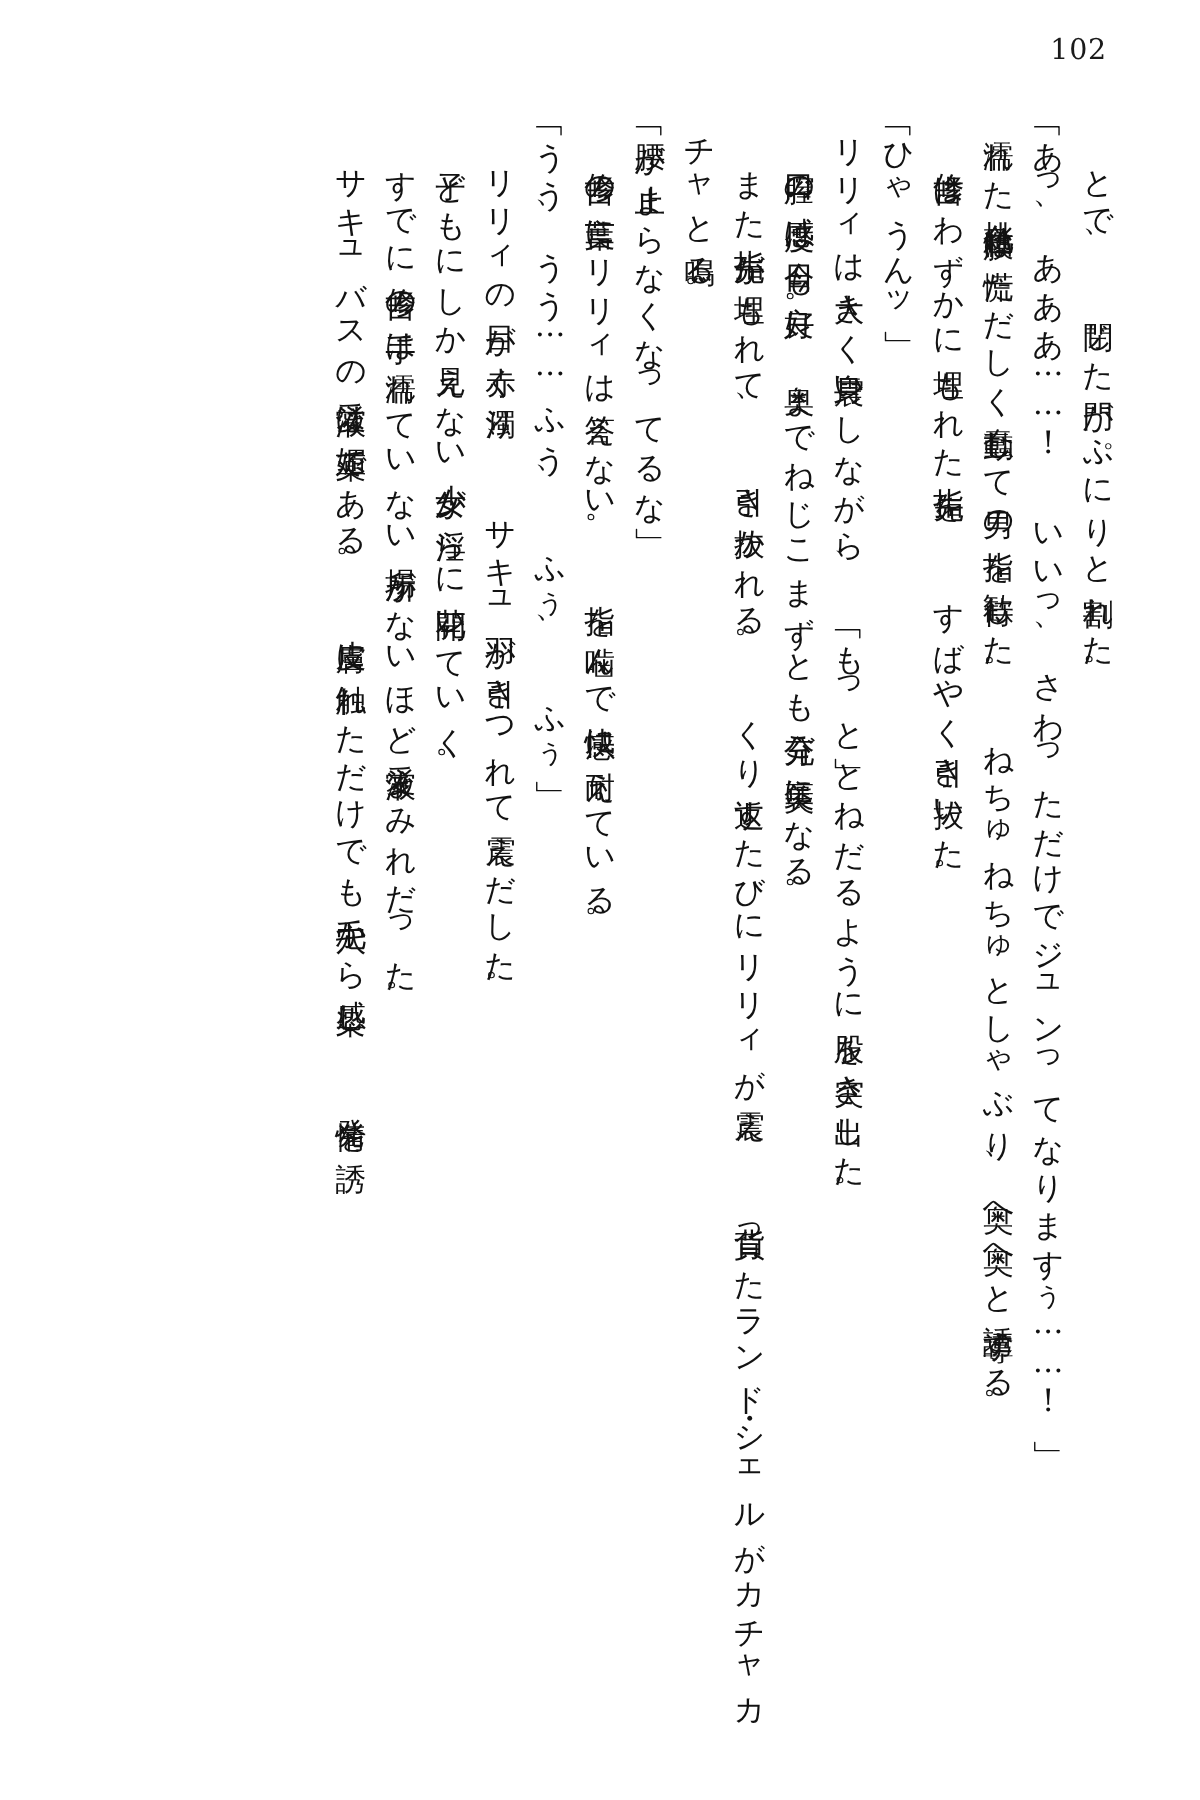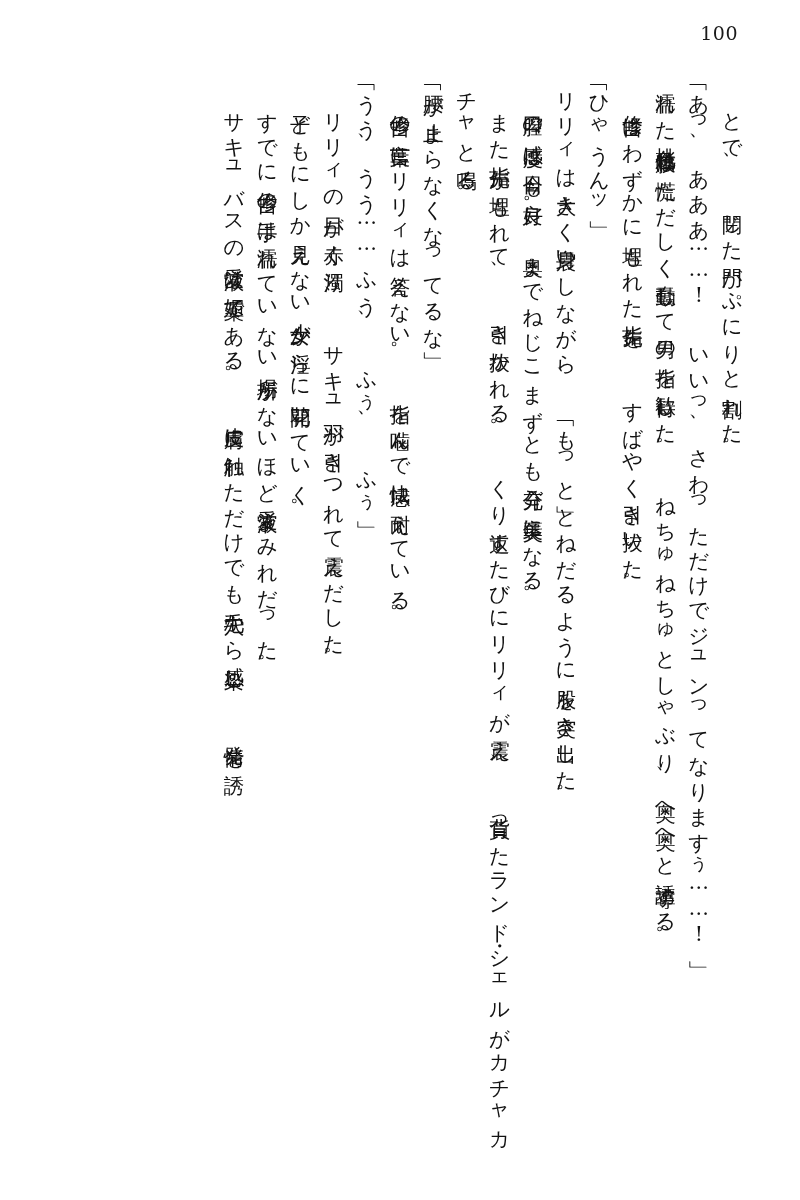--- a/index.html
+++ b/index.html
@@ -55,21 +55,21 @@
     text-indent: 1em;
   }
   .body-text p + p {
     margin-right: 0;
   }
 </style>
 </head>
 <body>
 
 <div class="page">
-  <div class="page-number">100</div>
+  <div class="page-number">102</div>
   <div class="body-text">
     <p class="indent">とで、 閉じた門がぷにりと割れた。</p>
     <p>「あっ、あああ……! いいっ、さわっただけでジュンってなりますぅ……!」</p>
     <p>濡れた桃色粘膜は慌ただしく蠢動して男の指を歓待した。 ねちゅねちゅとしゃぶり、奥へ奥へと誘導する。</p>
     <p class="indent">修吉はわずかに埋もれた指先を、 すばやく引き抜いた。</p>
     <p>「ひゃうんッ」</p>
     <p>リリィは大きく身震いしながら、 「もっと」とねだるように股を突き出した。</p>
     <p class="indent">膣口の感度は今日も良好。 奥までねじこまずとも充分ご褒美になる。</p>
     <p class="indent">また指先が埋もれて、 引き抜かれる。 くり返すたびにリリィが震え、 背負ったランド・シェルがカチャカチャと鳴る。</p>
     <p>「腰が止まらなくなってるな」</p>

